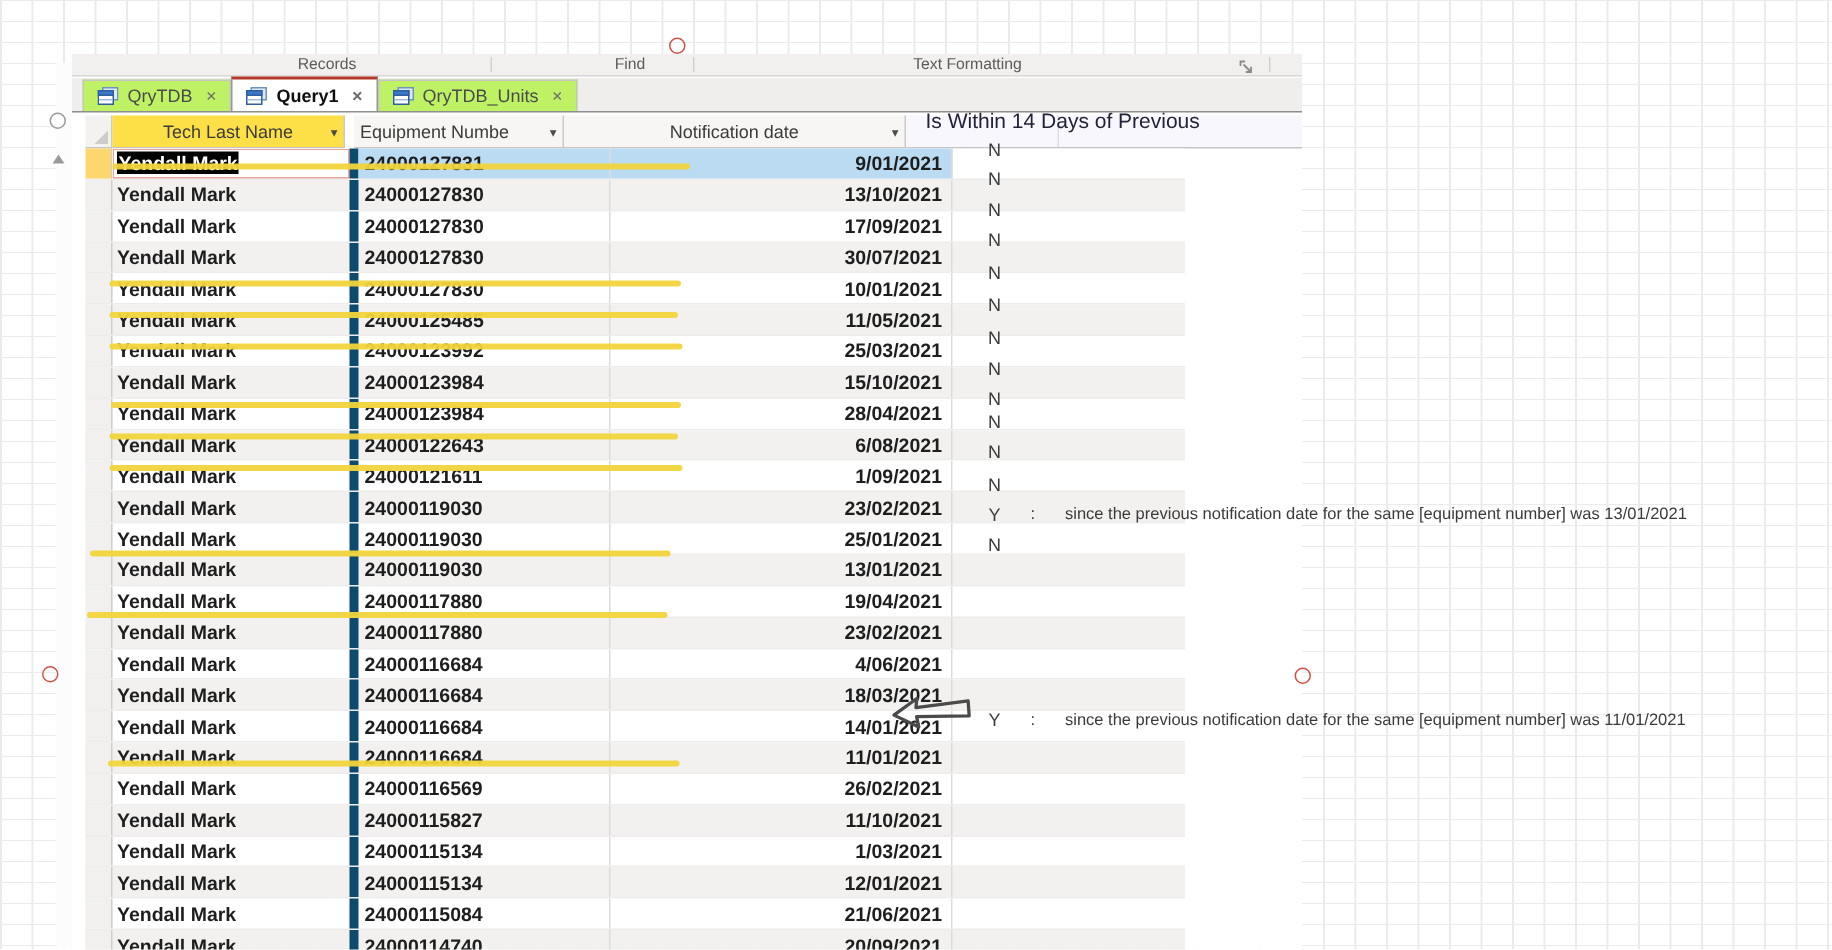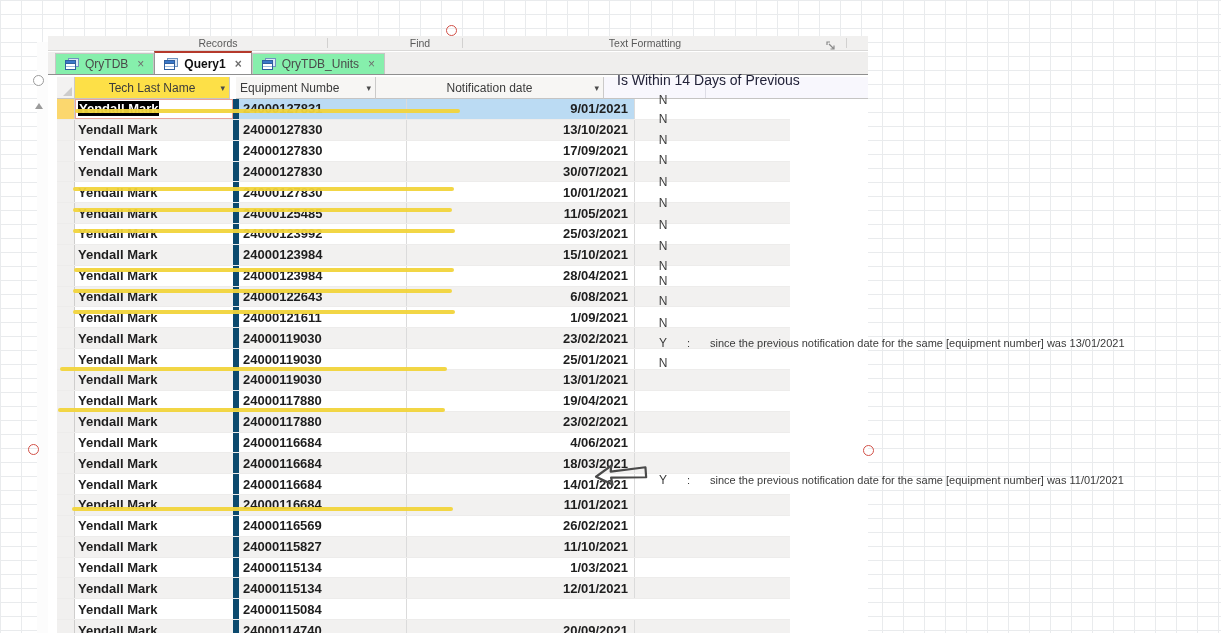--- a/index.html
+++ b/index.html
@@ -19,21 +19,21 @@
 
   
   .ribbon{position:absolute;left:0;top:0;width:100%;height:15px;background:#F1F0EF;border-bottom:1px solid #D9D8D7;box-sizing:border-box;}
   .ribbon-label{position:absolute;top:1px;font-size:10.5px;color:#5A5A5A;transform:translateX(-50%);white-space:nowrap;}
   .ribbon-sep{position:absolute;top:2px;height:10px;width:1px;background:#D2D1D0;}
   .launcher{position:absolute;left:778px;top:2px;width:11px;height:11px;}
 
   
   .tabbar{position:absolute;left:0;top:16px;width:100%;height:23px;background:#EFEEED;border-bottom:1px solid #8F8F8F;box-sizing:border-box;}
   .tabstrip{position:absolute;left:7px;bottom:0;display:flex;align-items:flex-end;}
-  .tab{height:21px;display:flex;align-items:center;gap:6px;padding:0 9px;background:#86efac;border:1px solid #C7C6C5;border-bottom:none;font-size:12px;color:#4A4A4A;box-sizing:border-box;white-space:nowrap;cursor:default;}
+  .tab{height:21px;display:flex;align-items:center;gap:6px;padding:0 9px;background:#bef264;border:1px solid #C7C6C5;border-bottom:none;font-size:12px;color:#4A4A4A;box-sizing:border-box;white-space:nowrap;cursor:default;}
   .tab.active{background:#FFF;border-color:#989796;border-top:2.5px solid #B5392B;font-weight:bold;color:#0F0F0F;height:23px;}
   .tab .close{font-size:12px;color:#6E6E6E;margin-left:3px;}
   .tabicon{display:inline-flex;width:14px;height:12px;}
 
   
   .hcell{position:absolute;top:41px;height:22px;box-sizing:border-box;border-bottom:1px solid #C5C4C3;border-right:1px solid #CBCAC9;font-size:12px;color:#3B3B3B;display:flex;align-items:center;background:#F7F6F4;}
   .hcell .harrow{position:absolute;right:4px;font-size:9px;color:#4A4A4A;}
   .corner{left:9px;width:18px;background:#F3F2F1;}
   .diag{position:absolute;right:2px;bottom:2px;width:0;height:0;border-left:9px solid transparent;border-bottom:9px solid #CDCCCB;}
   .hname{left:27px;width:155px;background:#fde047;justify-content:center;}
@@ -368,20 +368,21 @@
         <div class="c eq">24000115134</div>
         <div class="c dt">12/01/2021</div>
         <div class="c fill"></div>
       </div>
       <div class="row">
         <div class="c gut"></div>
         <div class="c name">
           <span>Yendall Mark</span>
         </div>
         <div class="c eq">24000115084</div>
+        <div class="c dt">21/06/2021</div>
         <div class="c fill"></div>
       </div>
       <div class="row alt">
         <div class="c gut"></div>
         <div class="c name">
           <span>Yendall Mark</span>
         </div>
         <div class="c eq">24000114740</div>
         <div class="c dt">20/09/2021</div>
         <div class="c fill"></div>

